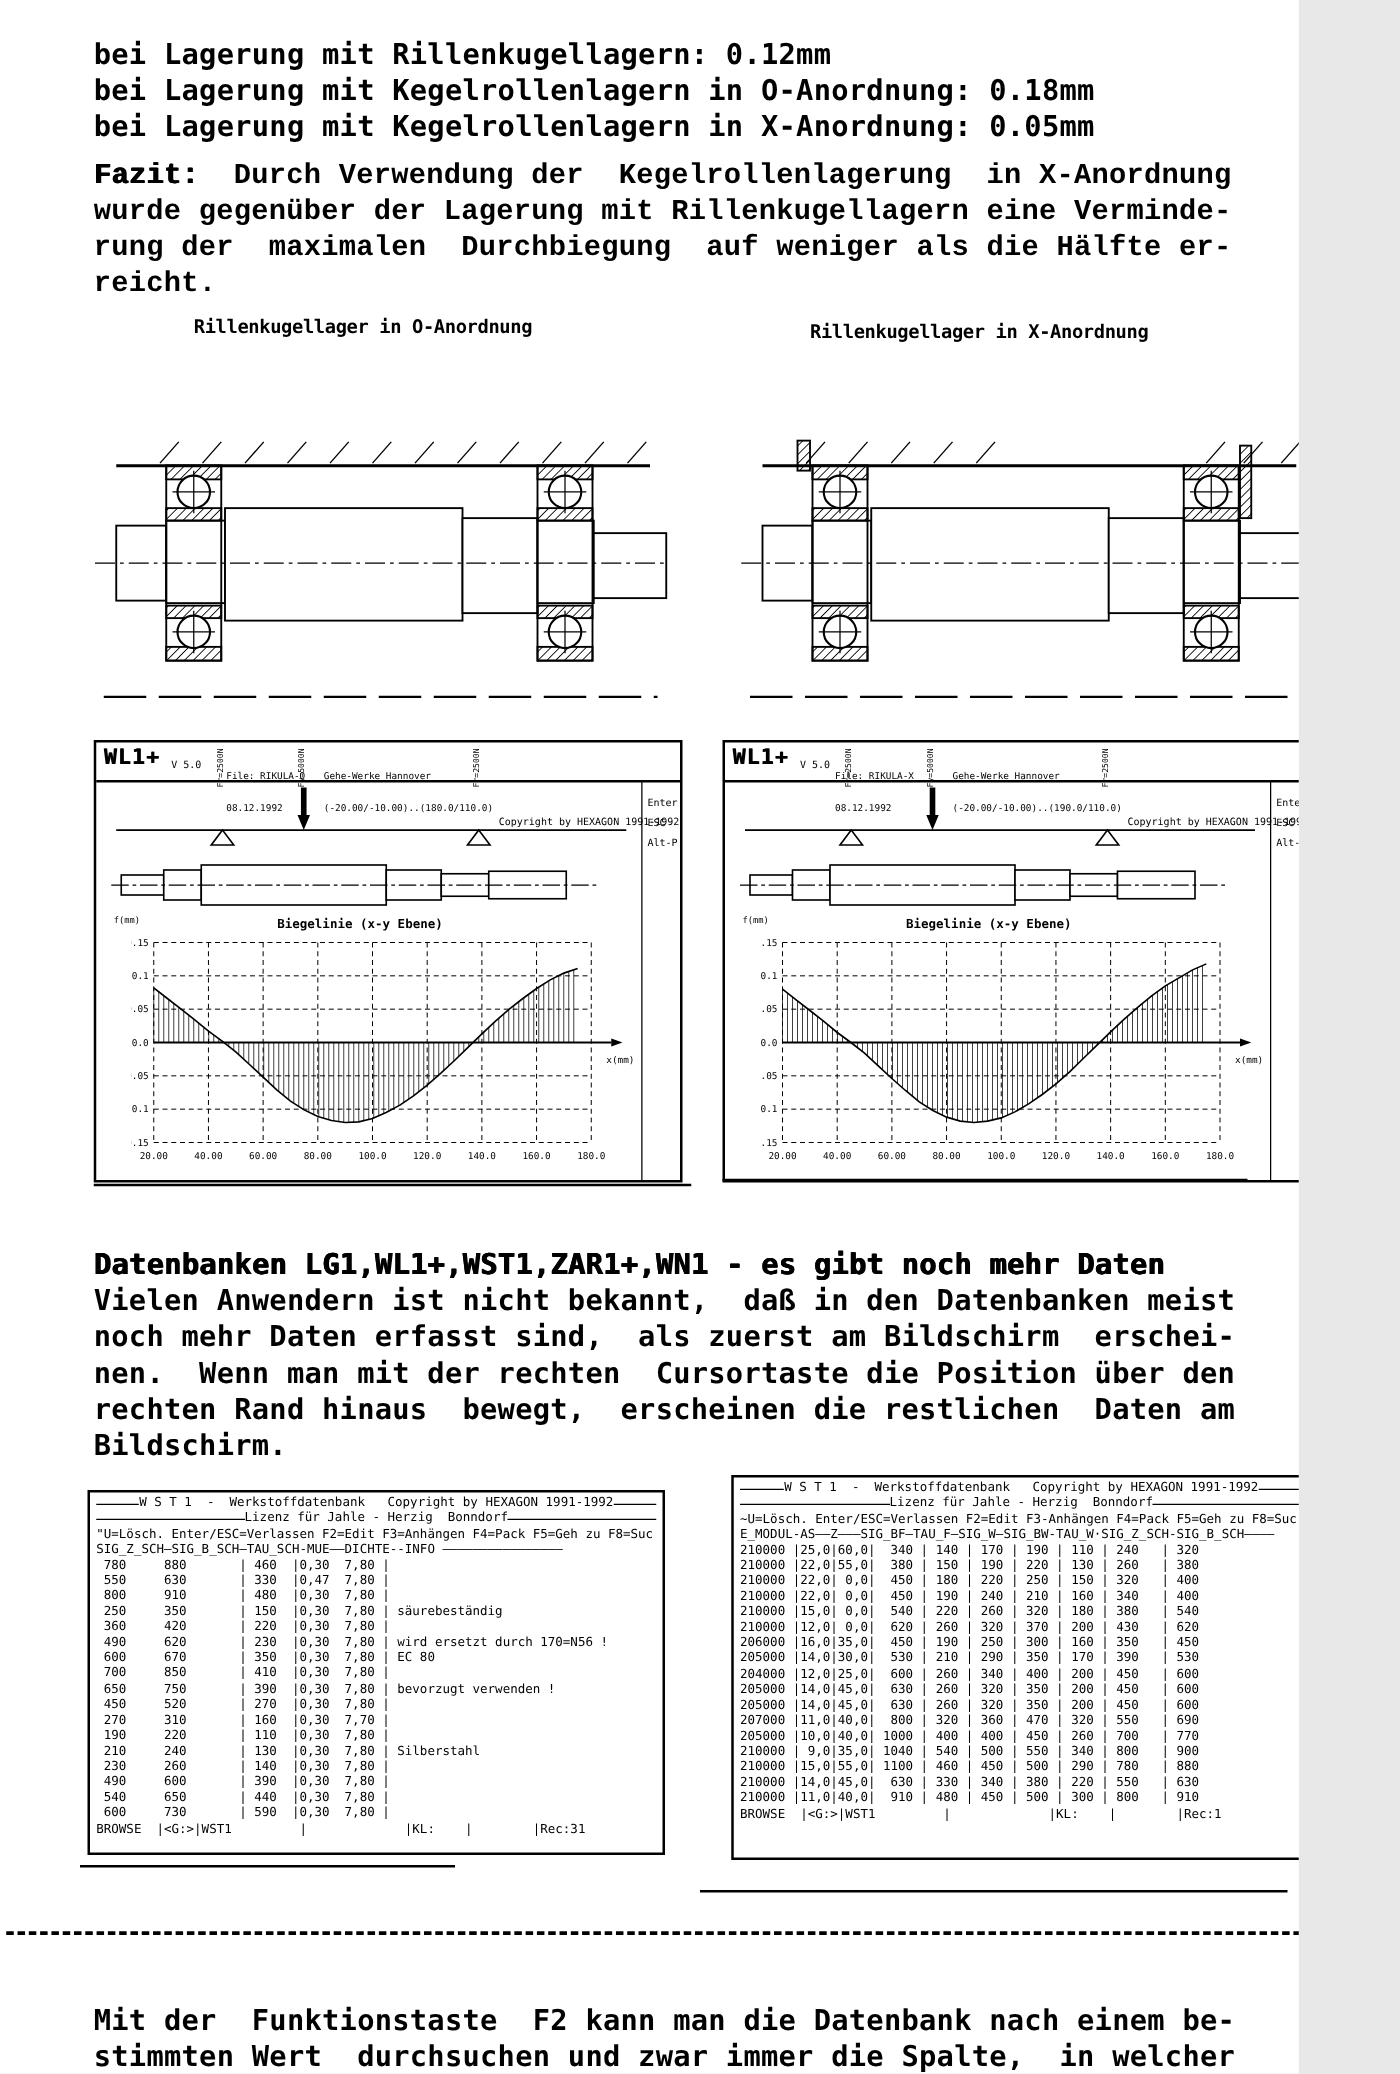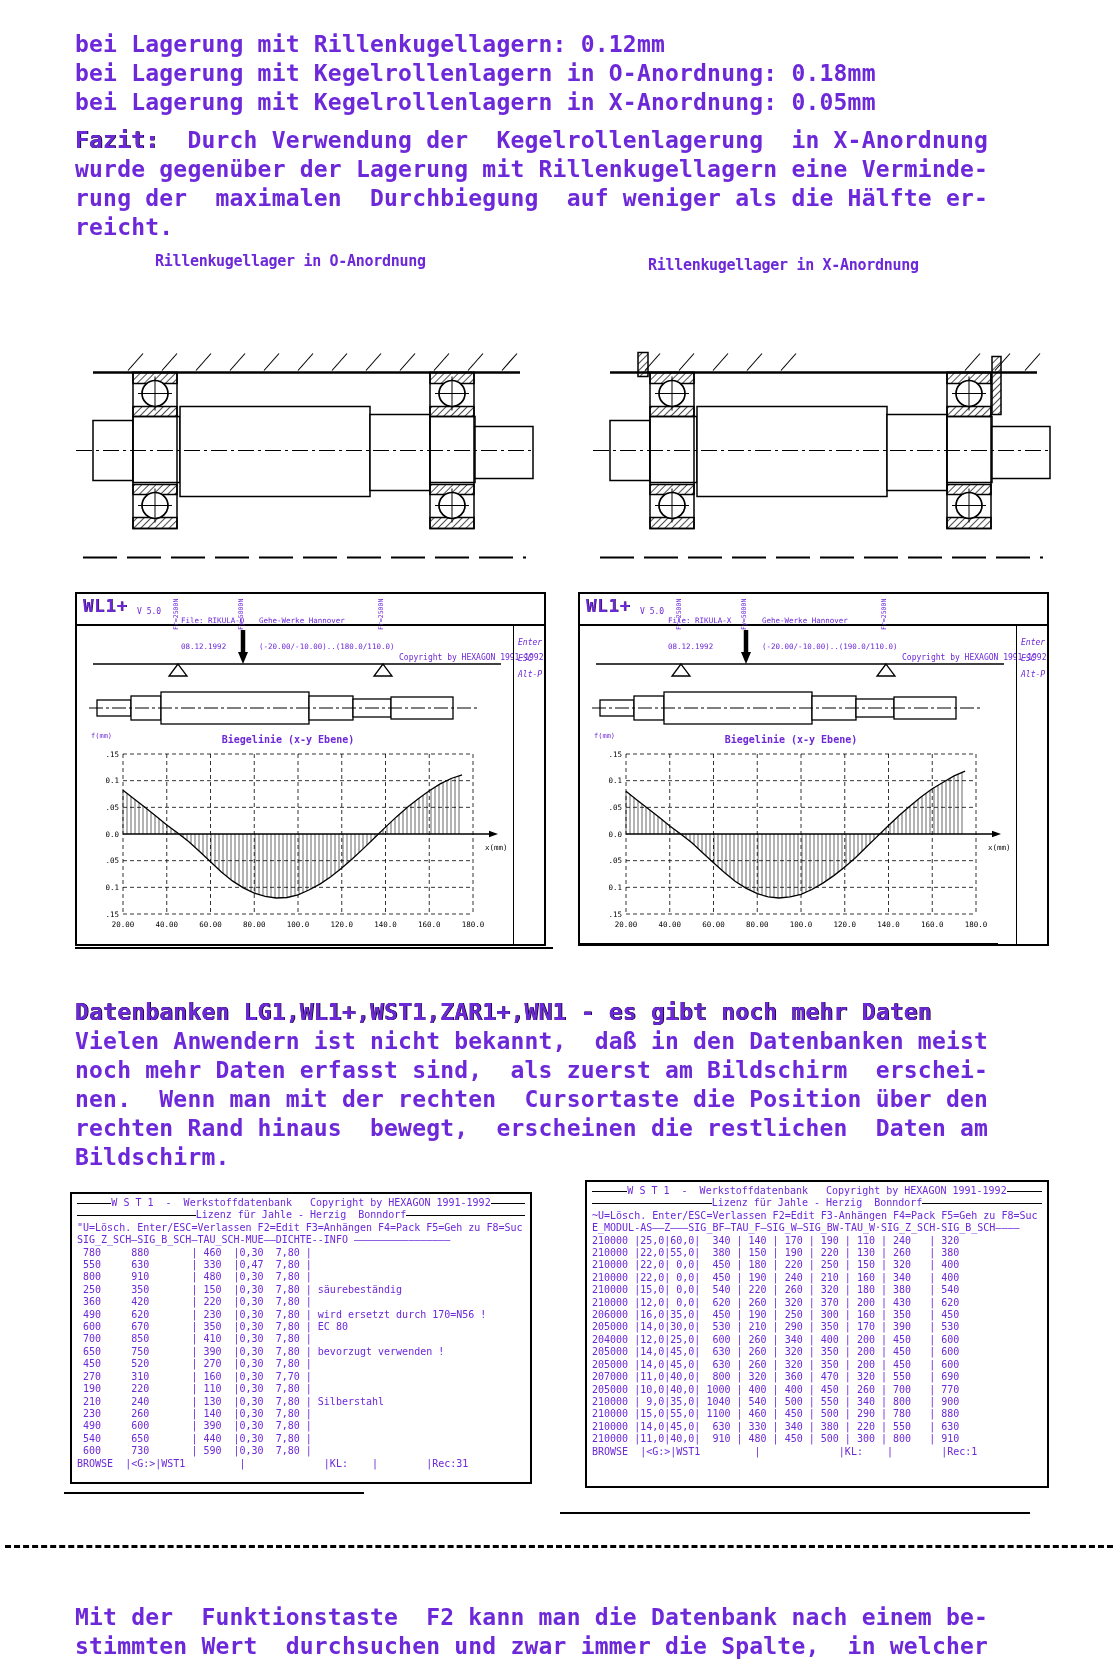--- a/index.html
+++ b/index.html
@@ -1,30 +1,30 @@
 <!DOCTYPE html>
 <html><head>
 <meta charset="utf-8">
 <style>
   html,body{margin:0;padding:0;background:#e8e8e8;}
-  .page{position:relative;width:1120px;height:1659px;background:#fff;color:#6d28d9;
+  .page{position:relative;width:1039px;height:1659px;background:#fff;color:#000000;
         font-family:"DejaVu Sans Mono",monospace;overflow:hidden;}
   .para{position:absolute;white-space:pre;font-weight:700;font-size:23px;line-height:29px;letter-spacing:0.2px;}
   .heavy{text-shadow:0.7px 0 0 #000,0 0.4px 0 #000;}
   .cap{position:absolute;font-size:15px;font-weight:700;letter-spacing:-0.3px;text-align:center;}
   svg{position:absolute;}
   
   .wl1{position:absolute;width:467px;height:350px;border:2px solid #000;background:#fff;}
   .wl1 .hd{position:absolute;left:0;top:0;right:0;height:30px;border-bottom:2.5px solid #000;}
   .wl1 .app{position:absolute;left:6px;top:2px;font-size:17px;font-weight:700;letter-spacing:1px;text-shadow:0.6px 0 0 #000;}
   .wl1 .ver{position:absolute;left:60px;top:13px;font-size:8px;}
   .duo{position:absolute;font-size:7.5px;line-height:8.5px;white-space:pre;}
   .wl1 .cpy{position:absolute;left:322px;top:14px;font-size:8px;white-space:nowrap;margin-top:45px;}
   .wl1 .mdiv{position:absolute;left:436px;top:30px;bottom:0;border-left:1.5px solid #000;}
-  .wl1 .menu{position:absolute;left:441px;font-size:8px;font-style:italic;}
+  .wl1 .menu{position:absolute;left:441px;font-size:8px;}
   .beam,.shaft{position:absolute;left:6px;}
   .beam{top:32px;width:425px;height:52px;}
   .shaft{top:88px;width:425px;height:52px;}
   .vlab{position:absolute;font-size:6.5px;line-height:8px;width:42px;transform:rotate(-90deg);transform-origin:0 100%;white-space:nowrap;}
   .ctitle{position:absolute;left:46px;top:140px;width:330px;text-align:center;font-size:10px;font-weight:700;}
   .ylab{position:absolute;left:14px;top:138px;font-size:7px;}
   .plot{left:28px;top:152px;width:410px;height:190px;}
   
   .wst1{position:absolute;background:#fff;border:2px solid #000;padding:3px 5px 12px 5px;
         font-size:10px;line-height:12.4px;}
@@ -36,21 +36,21 @@
 </style>
 </head>
 <body>
 
 <div class="page">
 
   <div class="para" style="left:75px;top:30px;">bei Lagerung mit Rillenkugellagern: 0.12mm
 bei Lagerung mit Kegelrollenlagern in O-Anordnung: 0.18mm
 bei Lagerung mit Kegelrollenlagern in X-Anordnung: 0.05mm</div>
 
-  <div class="para" style="left:75px;top:126px;"><span class="heavy">Fazit:</span><span>  Durch Verwendung der  Kegelrollenlagerung  in X-Anordnung
+  <div class="para" style="left:75px;top:126px;font-family:Liberation Mono, monospace;"><span class="heavy">Fazit:</span><span>  Durch Verwendung der  Kegelrollenlagerung  in X-Anordnung
 wurde gegenüber der Lagerung mit Rillenkugellagern eine Verminde-
 rung der  maximalen  Durchbiegung  auf weniger als die Hälfte er-
 reicht.</span></div>
 
   <div class="cap" style="left:155px;top:252px;">Rillenkugellager in O-Anordnung</div>
   <div class="cap" style="left:648px;top:256px;">Rillenkugellager in X-Anordnung</div>
 
   <svg id="draw-o" viewBox="0 0 470 245" style="left:68px;top:322px;width:470px;height:250px;">
       <defs>
         <pattern id="h-draw-o" width="5" height="5" patternUnits="userSpaceOnUse" patternTransform="rotate(45)">

